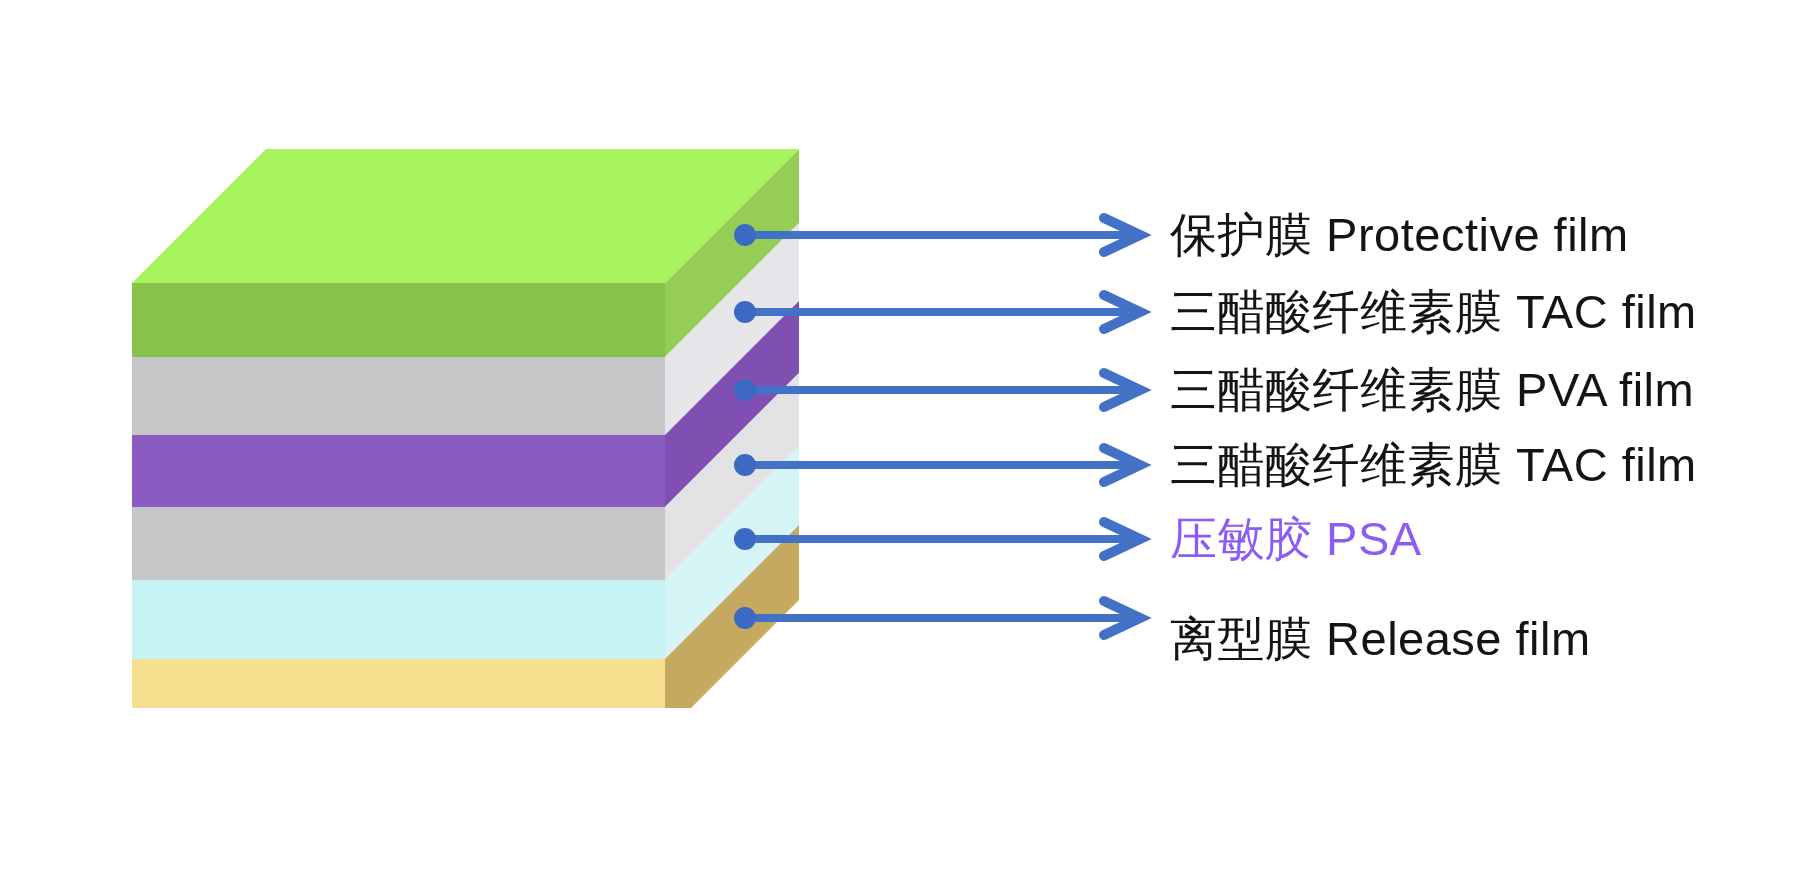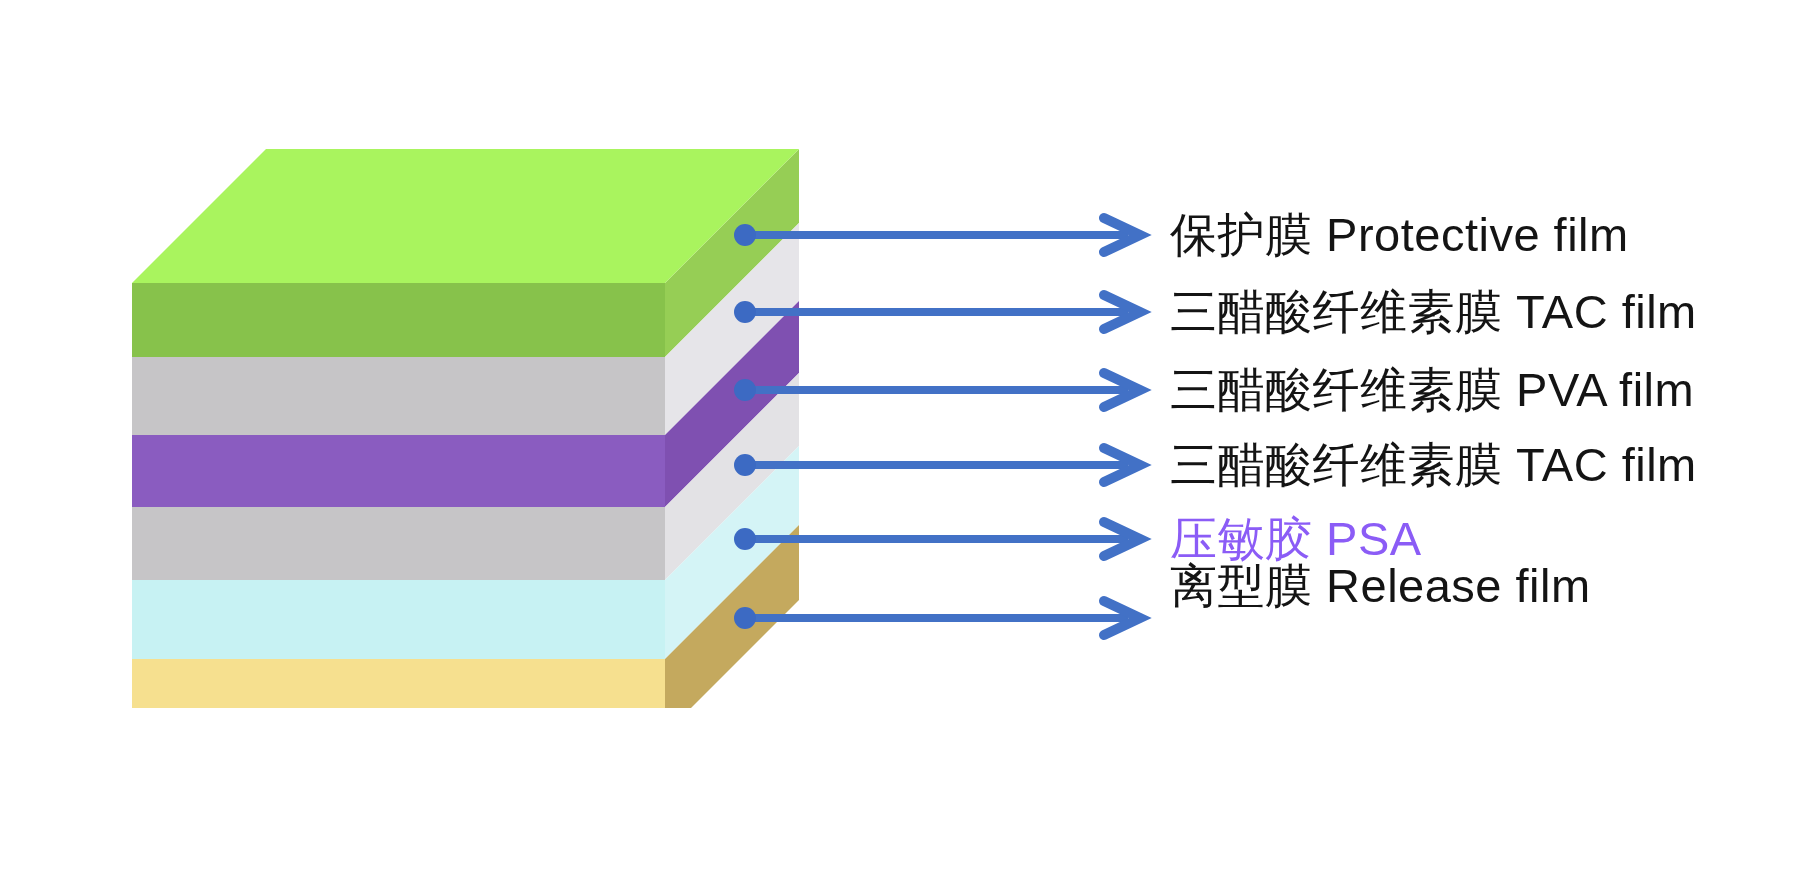--- a/index.html
+++ b/index.html
@@ -62,15 +62,15 @@
       <line x1="745" y1="618" x2="1128" y2="618" stroke="#4271c6" stroke-width="8"></line>
       <path d="M 1104 601 L 1140 618 L 1104 635" fill="none" stroke="#4271c6" stroke-width="10" stroke-linecap="round" stroke-linejoin="miter"></path>
       <circle cx="745" cy="618" r="11" fill="#3c6ac3"></circle>
     </svg>
   <div>
     <div class="layer-label" style="top: 203px; color: rgb(20, 20, 20);">保护膜 Protective film</div>
     <div class="layer-label" style="top: 280px; color: rgb(20, 20, 20);">三醋酸纤维素膜 TAC film</div>
     <div class="layer-label" style="top: 358px; color: rgb(20, 20, 20);">三醋酸纤维素膜 PVA film</div>
     <div class="layer-label" style="top: 433px; color: rgb(20, 20, 20);">三醋酸纤维素膜 TAC film</div>
     <div class="layer-label" style="top: 507px; color: #8b5cf6;">压敏胶 PSA</div>
-    <div class="layer-label" style="top: 554px; color: rgb(20, 20, 20);">离型膜 Release film</div>
+    <div class="layer-label" style="top: 607px; color: rgb(20, 20, 20);">离型膜 Release film</div>
   </div>
 </div>
 
 </body></html>

